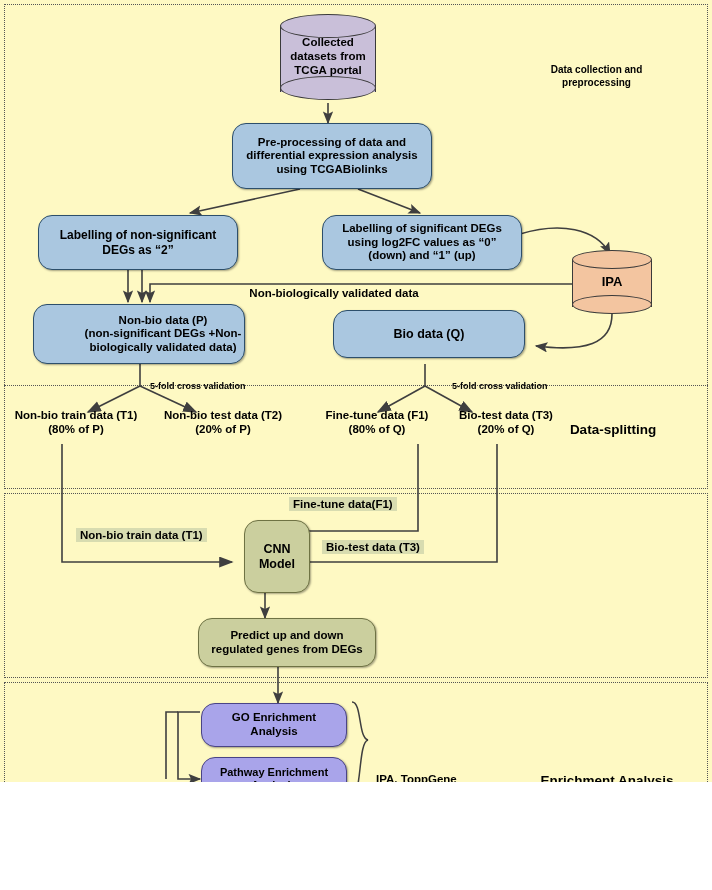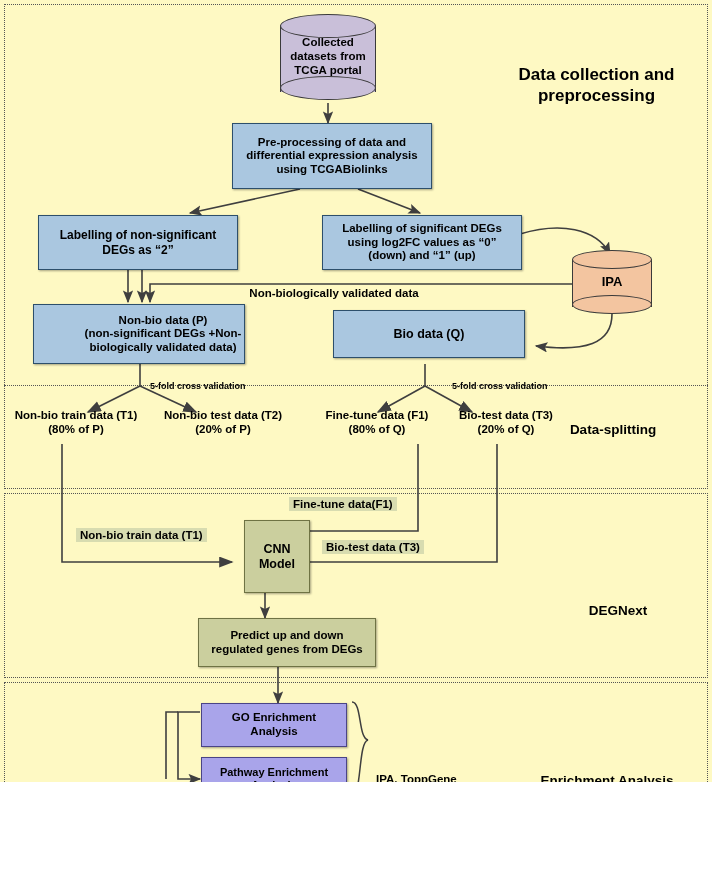--- a/index.html
+++ b/index.html
@@ -24,20 +24,21 @@
   .node {
     position: absolute;
     display: flex;
     align-items: center;
     justify-content: center;
     text-align: center;
     font-weight: bold;
     color: #000000;
     line-height: 1.18;
     white-space: pre-line;
+    border-radius: 14px;
   }
   .box-blue {
     background: #aac7e0;
     border: 1.5px solid #2d4f6b;
     box-shadow: 1px 1px 2px rgba(0,0,0,0.35);
   }
   .box-olive {
     background: #cbcf9e;
     border: 1.5px solid #6f7344;
     box-shadow: 1px 1px 2px rgba(0,0,0,0.35);
@@ -239,19 +240,18 @@
 
   <div class="node box-purple" style="left:201px; top:703px; width:146px; height:44px; font-size:11.5px;">GO Enrichment
 Analysis</div>
   <div class="node box-purple" style="left:201px; top:757px; width:146px; height:44px; font-size:11px;">Pathway Enrichment
 Analysis</div>
 
   <div class="plain-label" style="left:376px; top:773px; width:110px; font-size:11.5px; text-align:left;">IPA, ToppGene</div>
 
   <div class="ellipse" style="left:172px; top:825px; width:212px; height:42px; font-size:12px;">Potential gene biomarkers</div>
 
-  <div class="section-label" style="left:494px; top:64px; width:205px; font-size:17px;">Data collection and
+  <div class="section-label" style="left:494px; top:64px; width:205px; font-size:10px;">Data collection and
 preprocessing</div>
   <div class="section-label" style="left:528px; top:422px; width:170px; font-size:13.5px;">Data-splitting</div>
-  <div class="section-label" style="left:538px; top:603px; width:160px; font-size:13.5px;">DEGNext</div>
   <div class="section-label" style="left:512px; top:773px; width:190px; font-size:13.5px;">Enrichment Analysis</div>
 
 </div>
 
 </body></html>

